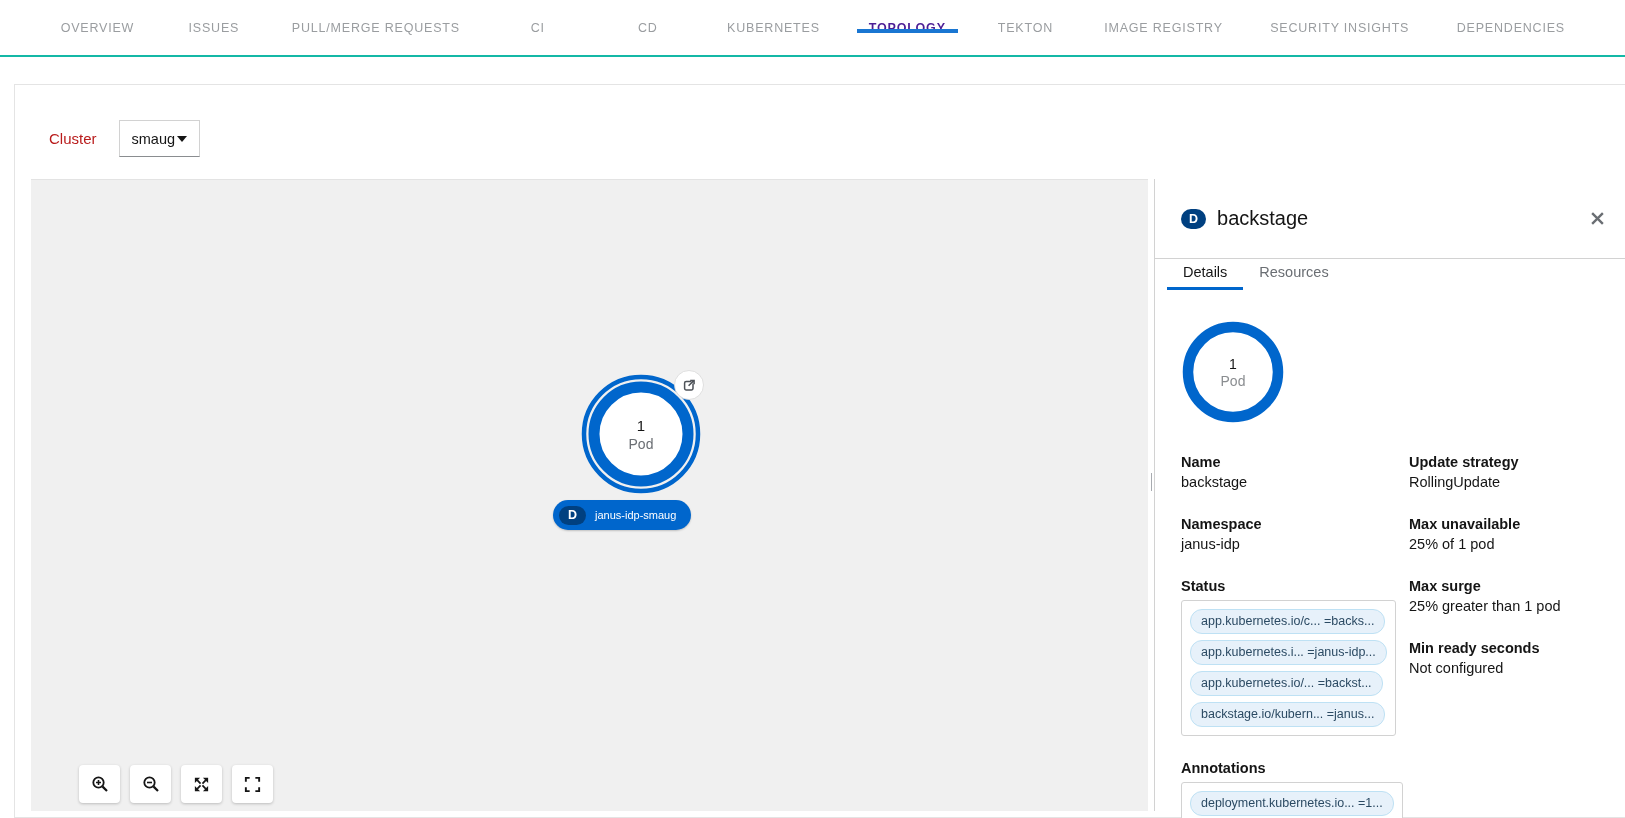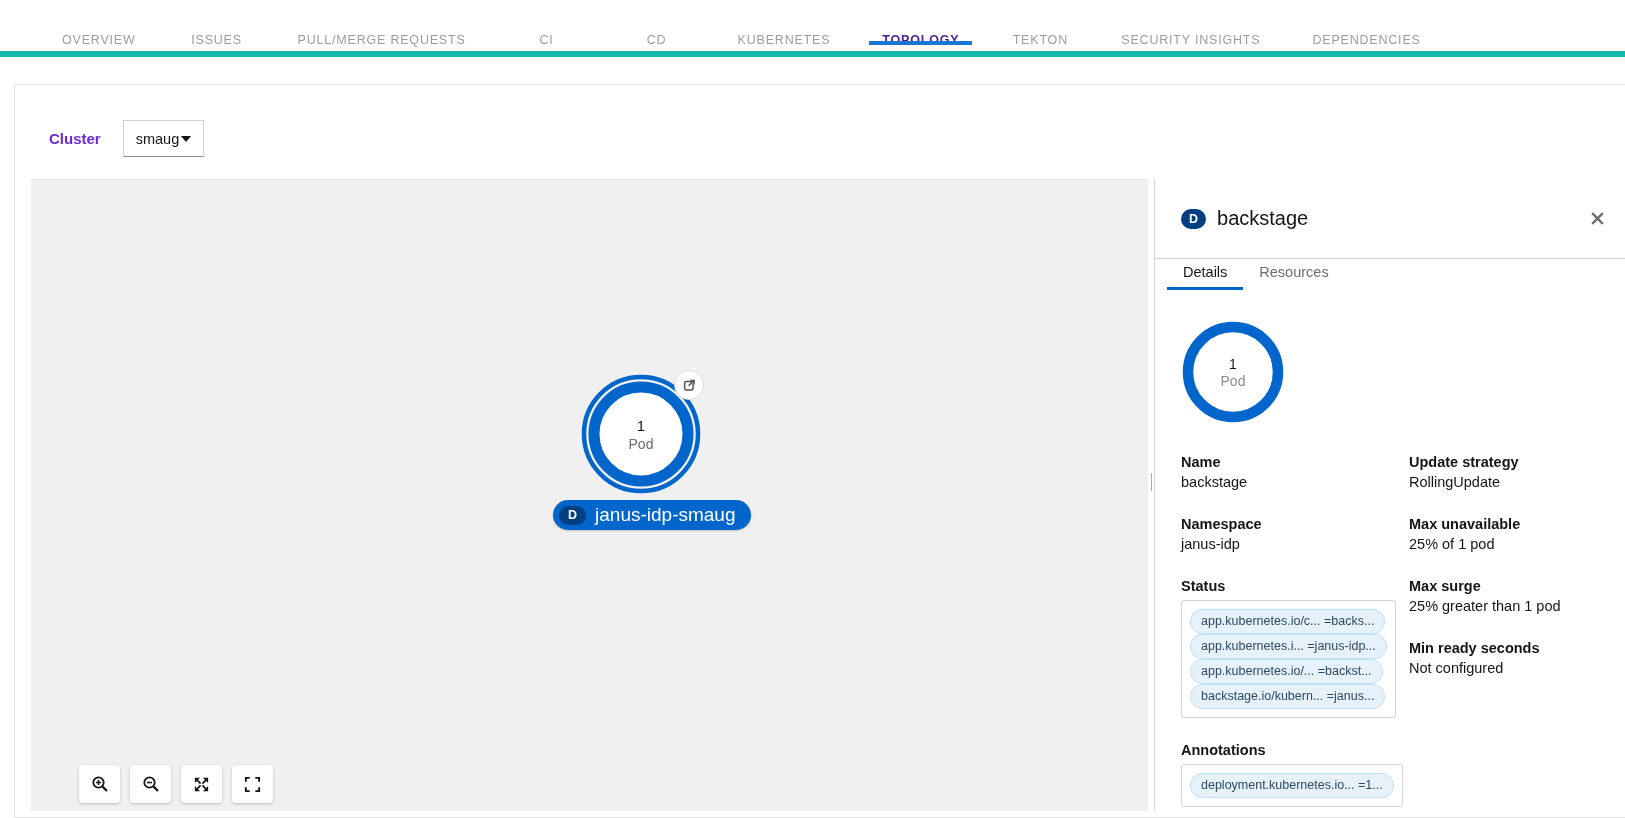--- a/index.html
+++ b/index.html
@@ -2,52 +2,52 @@
 <html><head>
 <meta charset="utf-8">
 <style>
   * { margin:0; padding:0; box-sizing:border-box; }
   html,body { width:1625px; height:818px; overflow:hidden; background:#fff;
     font-family:"Liberation Sans","DejaVu Sans",sans-serif; color:#151515; }
   .screen { position:relative; width:1625px; height:818px; }
 
   
   .topbar { position:absolute; left:0; top:0; width:100%; height:57px;
-    border-bottom:6px solid #14b8a6; display:flex; align-items:flex-end; padding:4px 36px; background:#fff; }
+    border-bottom:2px solid #14b8a6; display:flex; align-items:center; padding:4px 36px; background:#fff; }
   .tab { position:relative; display:flex; align-items:center; justify-content:center;
     padding:0 26px; min-width:110px; font-size:12.5px; letter-spacing:.8px; font-weight:500;
     color:#9a9da0; text-transform:uppercase; cursor:pointer; white-space:nowrap; }
   .tab.active { color:#4c1d95; font-weight:700; }
   .tab.active .indicator { position:absolute; left:10%; right:10%; bottom:2px; height:4px; background:#1976d2; }
 
   
   .card { position:absolute; left:14px; top:84px; width:1620px; height:734px;
     background:#fff; border:1px solid #e4e4e4; }
 
   
   .toolbar { position:absolute; left:34px; top:35px; display:flex; align-items:center; gap:22px; }
-  .cluster-label { font-size:15px; font-weight:700; color:#6d28d9; }
+  .cluster-label { font-size:15px; font-weight:400; color:#b91c1c; }
   .select { width:81px; height:37px; background:#fff; border:1px solid #d2d2d2; border-bottom:1px solid #8a8d90;
     display:flex; align-items:center; justify-content:space-between; padding:0 12px; cursor:pointer; }
   .select .sel-val { font-size:14.5px; color:#151515; }
 
   
   .canvas { position:absolute; left:16px; top:94px; width:1117px; height:632px;
     background:#f0f0f0; border-top:1px solid rgba(0,0,0,.05); }
   .node-svg { position:absolute; left:490px; top:132px; }
   .sel-ring { fill:none; stroke:#0066CC; stroke-width:4.5; }
   .donut-ring { fill:#ffffff; stroke:#0066CC; stroke-width:11; }
   .node-count { font-size:15px; fill:#151515; text-anchor:middle; }
   .node-sub { font-size:14px; fill:#6a6e73; text-anchor:middle; }
   .node-pill { position:absolute; left:522px; top:320px; height:30px; border-radius:15px;
     background:#0066CC; display:inline-flex; align-items:center; gap:9px; padding:0 15px 0 6px;
     box-shadow:0 1px 2px rgba(0,0,0,.2); cursor:pointer; }
   .pill-badge { background:#004080; color:#fff; font-size:12.5px; font-weight:700;
     border-radius:10px; padding:2px 9px; line-height:15px; }
-  .pill-text { color:#fff; font-size:19px; }
+  .pill-text { color:#fff; font-size:11px; }
 
   
   .controls { position:absolute; left:48px; top:585px; display:flex; gap:10px; }
   .ctrl-btn { width:41px; height:38px; background:#fff; border:none; border-radius:4px;
     box-shadow:0 1px 3px rgba(0,0,0,.22); display:flex; align-items:center; justify-content:center; cursor:pointer; }
 
   
   .drag-handle { position:absolute; left:1134px; top:388px; width:8px; height:20px;
     display:flex; gap:2px; justify-content:center; cursor:col-resize; }
   .drag-handle i { width:1.5px; height:18px; background:#a8abb0; display:block; }
@@ -70,21 +70,21 @@
   .panel-donut { margin:6px 0 28px 0; display:block; }
   .donut-count { font-size:14px; fill:#151515; text-anchor:middle; }
   .donut-sub { font-size:14px; fill:#8a8d90; text-anchor:middle; }
 
   .fields { display:grid; grid-template-columns:228px 1fr; }
   .field { margin-bottom:22px; }
   .flabel { font-size:14.5px; font-weight:700; color:#151515; line-height:20px; }
   .fvalue { font-size:14.5px; color:#151515; line-height:20px; }
 
   .chip-box { border:1px solid #d2d2d2; border-radius:3px; padding:8px; margin-top:4px;
-    display:flex; flex-direction:column; width:fit-content; background:#fff; }
+    display:flex; flex-direction:column; gap:6px; width:fit-content; background:#fff; }
   .chip { background:#e7f1fa; border:1px solid #bee1f4; color:#2b4a63; font-size:12.5px;
     border-radius:12px; padding:3px 10px; width:fit-content; white-space:nowrap; line-height:17px; }
 </style>
 </head>
 <body>
 
 <div class="screen">
 
   <header class="topbar">
     <div class="tab">
@@ -104,20 +104,23 @@
       </div>
     <div class="tab">
         <span>KUBERNETES</span>
       </div>
     <div class="tab active">
         <span>TOPOLOGY</span>
         <span class="indicator"></span>
       </div>
     <div class="tab">
         <span>TEKTON</span>
+      </div>
+    <div class="tab">
+        <span>IMAGE REGISTRY</span>
       </div>
     <div class="tab">
         <span>SECURITY INSIGHTS</span>
       </div>
     <div class="tab">
         <span>DEPENDENCIES</span>
       </div>
   </header>
 
   <div class="card">

